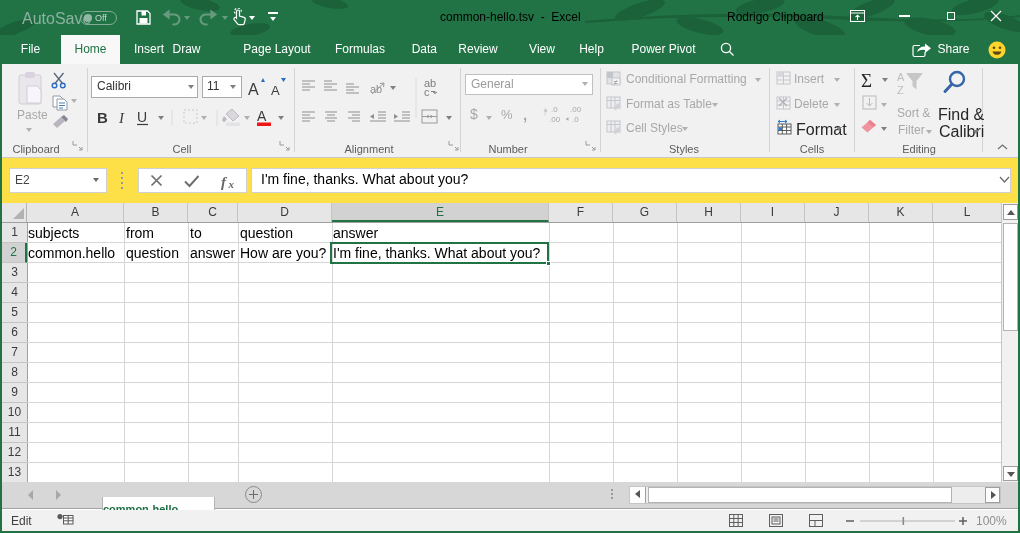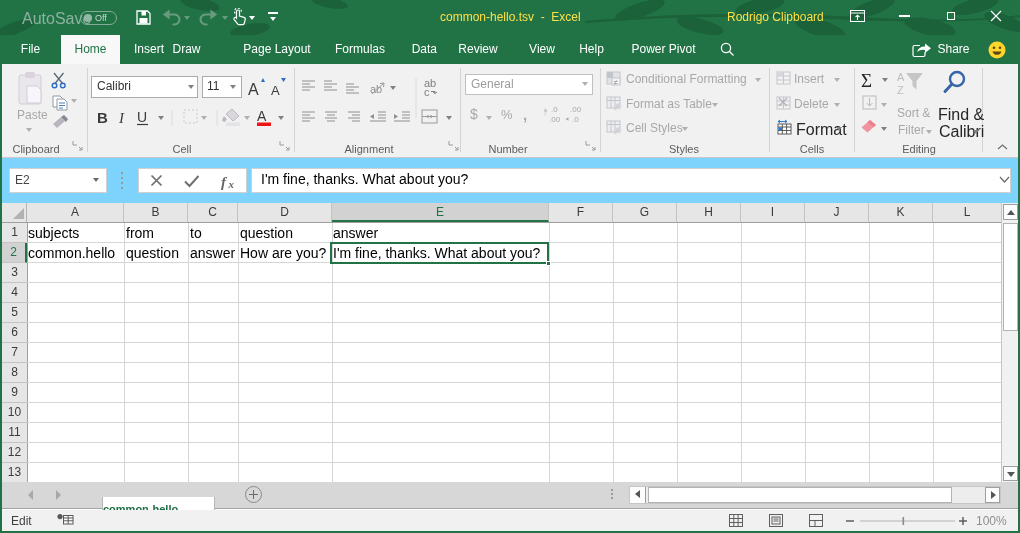--- a/index.html
+++ b/index.html
@@ -2,28 +2,28 @@
 <html><head>
 <meta charset="utf-8">
 <style>
 * { margin:0; padding:0; box-sizing:border-box; }
 html,body { width:1020px; height:533px; overflow:hidden; }
 body { font-family:"Liberation Sans", sans-serif; position:relative; background:#fff; }
 .abs { position:absolute; }
 #titlebar { left:0; top:0; width:1020px; height:35px; background:#217346; overflow:hidden; }
 #menubar { left:0; top:35px; width:1020px; height:29px; background:#217346; }
 #ribbon { left:0; top:64px; width:1020px; height:94px; background:#f1f1f1; border-bottom:1px solid #c8c8c8; }
-#fbar { left:0; top:158px; width:1020px; height:45px; background:#7dd3fc; }
+#fbar { left:0; top:158px; width:1020px; height:45px; background:#fde047; }
 #grid { left:0; top:203px; width:1020px; height:279px; background:#fff; }
 #tabbar { left:0; top:482px; width:1020px; height:27px; background:#d7d7d7; border-bottom:1px solid #a3a3a3;}
 #statusbar { left:0; top:510px; width:1020px; height:21px; background:#f1f1f1; }
 #bborder { left:0; top:531px; width:1020px; height:2px; background:#217346; }
 #lborder { left:0; top:64px; width:2px; height:467px; background:#217346; }
 #rborder { left:1018px; top:64px; width:2px; height:467px; background:#217346; }
-.wtxt { color:#fde047; font-size:12px; }
+.wtxt { color:#000000; font-size:12px; }
 .tab { position:absolute; top:0; height:29px; line-height:29px; color:#fff; font-size:12px; text-align:center; }
 .gsep { position:absolute; top:4px; height:84px; width:1px; background:#d4d4d4; }
 .glabel { position:absolute; top:79px; height:14px; font-size:11px; color:#5c5c5c; text-align:center; }
 .rbtxt { position:absolute; font-size:12px; color:#a8a8a8; white-space:nowrap; }
 .rbtxt2 { position:absolute; font-size:16px; color:#262626; white-space:nowrap; }
 .caret { position:absolute; width:0; height:0; border-left:3px solid transparent; border-right:3px solid transparent; border-top:4px solid #808080; }
 .caretd { position:absolute; width:0; height:0; border-left:3px solid transparent; border-right:3px solid transparent; border-top:4px solid #b0b0b0; }
 .colh { position:absolute; top:0; height:19px; background:#e6e6e6; border-right:1px solid #c3c3c3; color:#3b3b3b; font-size:12px; text-align:center; line-height:19px; }
 .rowh { position:absolute; left:2px; width:25px; background:#e6e6e6; border-bottom:1px solid #c3c3c3; color:#3b3b3b; font-size:12px; text-align:center; line-height:19px; }
 .cell { position:absolute; font-size:14px; color:#000; white-space:nowrap; line-height:20px; }

